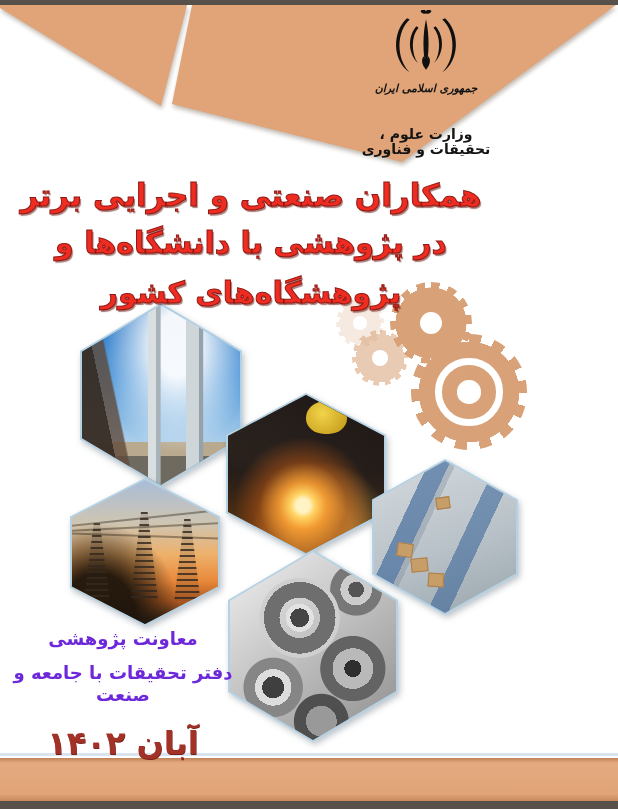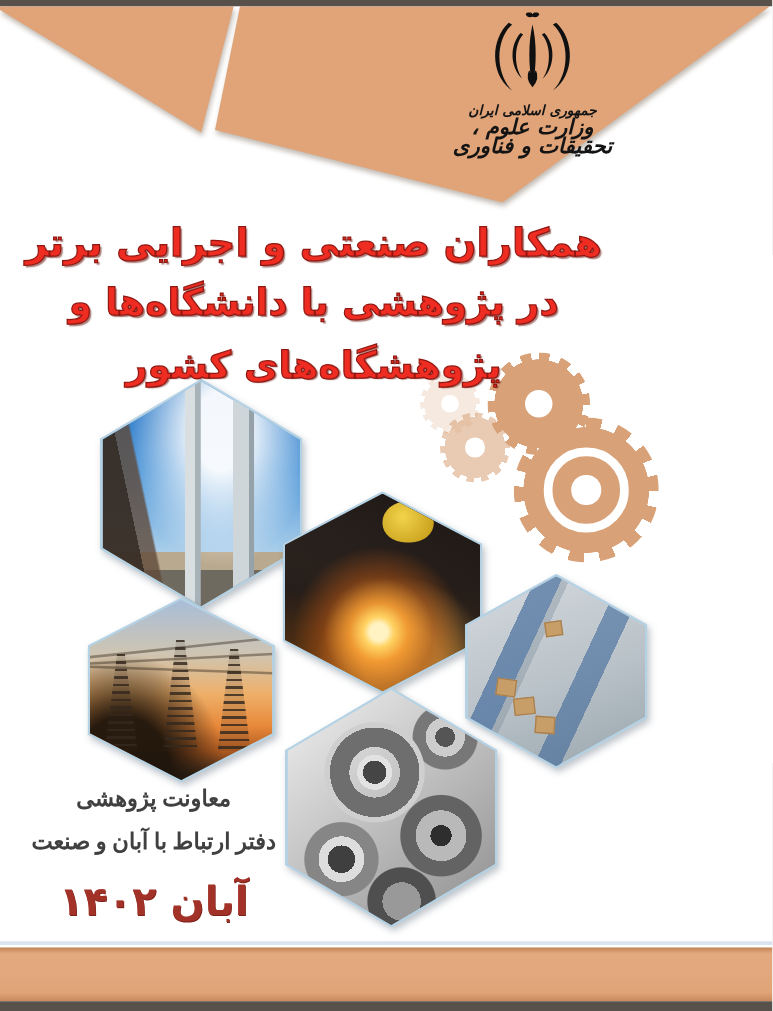--- a/index.html
+++ b/index.html
@@ -12,21 +12,21 @@
   .top-bar{position:absolute;left:0;top:0;width:618px;height:5px;background:#57504b;z-index:6;}
   .ribbon-wrap{position:absolute;left:0;top:0;width:618px;height:190px;filter:drop-shadow(1px 3px 2px rgba(80,60,40,.35));}
   .ribbon-left{position:absolute;left:0;top:0;width:618px;height:190px;background:#e0a478;
     clip-path:polygon(0 5px,187px 5px,161px 106px,0 8px);}
   .ribbon-right{position:absolute;left:0;top:0;width:618px;height:190px;background:#e0a478;
     clip-path:polygon(192px 5px,616px 5px,402px 162px,172px 104px);}
   
   .gov{position:absolute;left:348px;top:10px;width:156px;text-align:center;z-index:7;}
   .gov svg{display:block;margin:0 auto;}
   .gov-line1{font-size:11px;font-weight:bold;color:#141414;direction:rtl;line-height:13px;font-style:italic;}
-  .gov-line2{font-size:17px;font-weight:bold;color:#141414;direction:rtl;line-height:15px;font-style:italic;}
+  .gov-line2{font-size:14px;font-weight:bold;color:#141414;direction:rtl;line-height:15px;margin-top:32px;}
   
   .title{position:absolute;left:0;top:172px;width:502px;text-align:center;direction:rtl;z-index:5;}
   .title-line{font-weight:bold;color:#ee2c21;-webkit-text-stroke:1px #8f1812;
     text-shadow:1.5px 1.5px 1px rgba(96,12,6,.55);}
   .title-line1{font-size:31px;line-height:46px;}
   .title-line2{font-size:30px;line-height:50px;}
   
   .gear{position:absolute;border-radius:50%;
     background:
       radial-gradient(circle at 50% 50%, #d8a177 0 61%, rgba(0,0,0,0) 61.5%),
@@ -70,21 +70,21 @@
       radial-gradient(circle at 26% 72%, #3f3f3f 0 6%, #ddd 6% 10%, #868686 10% 16%, rgba(0,0,0,0) 16.5%),
       radial-gradient(circle at 55% 90%, #999 0 8%, #4f4f4f 8% 14%, rgba(0,0,0,0) 14.5%),
       linear-gradient(140deg, #f1f1f1, #8d8d8d);}
   .photo-warehouse{background:
       linear-gradient(115deg, rgba(0,0,0,0) 0 26%, rgba(52,96,150,.6) 26% 36%, rgba(120,135,150,.35) 36% 39%, rgba(0,0,0,0) 39% 58%, rgba(52,96,150,.55) 58% 68%, rgba(0,0,0,0) 68%),
       linear-gradient(25deg, rgba(70,110,160,.45) 0 12%, rgba(0,0,0,0) 12%),
       linear-gradient(160deg, #d5dade 0%, #b9c2c8 55%, #99a5ad 100%);}
   .box{position:absolute;background:#c79d68;border:1px solid #a87f4e;}
   
   .footer{position:absolute;left:0px;top:628px;width:246px;text-align:center;direction:rtl;z-index:5;}
-  .footer-line{font-size:18px;font-weight:bold;color:#404040;line-height:22px;margin-bottom:12px;font-family:Liberation Serif, serif;}
+  .footer-line{font-size:18px;font-weight:bold;color:#6d28d9;line-height:22px;margin-bottom:12px;}
   .footer-date{font-size:32px;font-weight:bold;color:#a23227;margin-top:18px;
     text-shadow:.5px .5px 0 #7c201a;}
   
   .bottom-line{position:absolute;left:0;top:753px;width:618px;height:3px;background:#d9e4ee;}
   .bottom-salmon{position:absolute;left:0;top:758px;width:618px;height:43px;
     background:linear-gradient(180deg,#c08255 0,#e4aa7f 5px,#e0a478 36px,#c8895c 43px);}
   .bottom-dark{position:absolute;left:0;top:801px;width:618px;height:8px;background:#57504b;}
 </style>
 </head>
 <body>
@@ -157,21 +157,21 @@
     </div>
   </div>
 
   <div class="hex" style="left:228px;top:550px;width:170px;height:192px;">
     <div class="hex-border"></div>
     <div class="hex-photo photo-gears"></div>
   </div>
 
   <div class="footer">
     <div class="footer-line" lang="fa">معاونت پژوهشی</div>
-    <div class="footer-line" lang="fa">دفتر ارتباط با آبان و صنعت</div>
+    <div class="footer-line" lang="fa">دفتر تحقیقات با جامعه و صنعت</div>
     <div class="footer-date" lang="fa">آبان ۱۴۰۲</div>
   </div>
 
   <div class="bottom-line"></div>
   <div class="bottom-salmon"></div>
   <div class="bottom-dark"></div>
 
 </div>
 
 </body></html>

